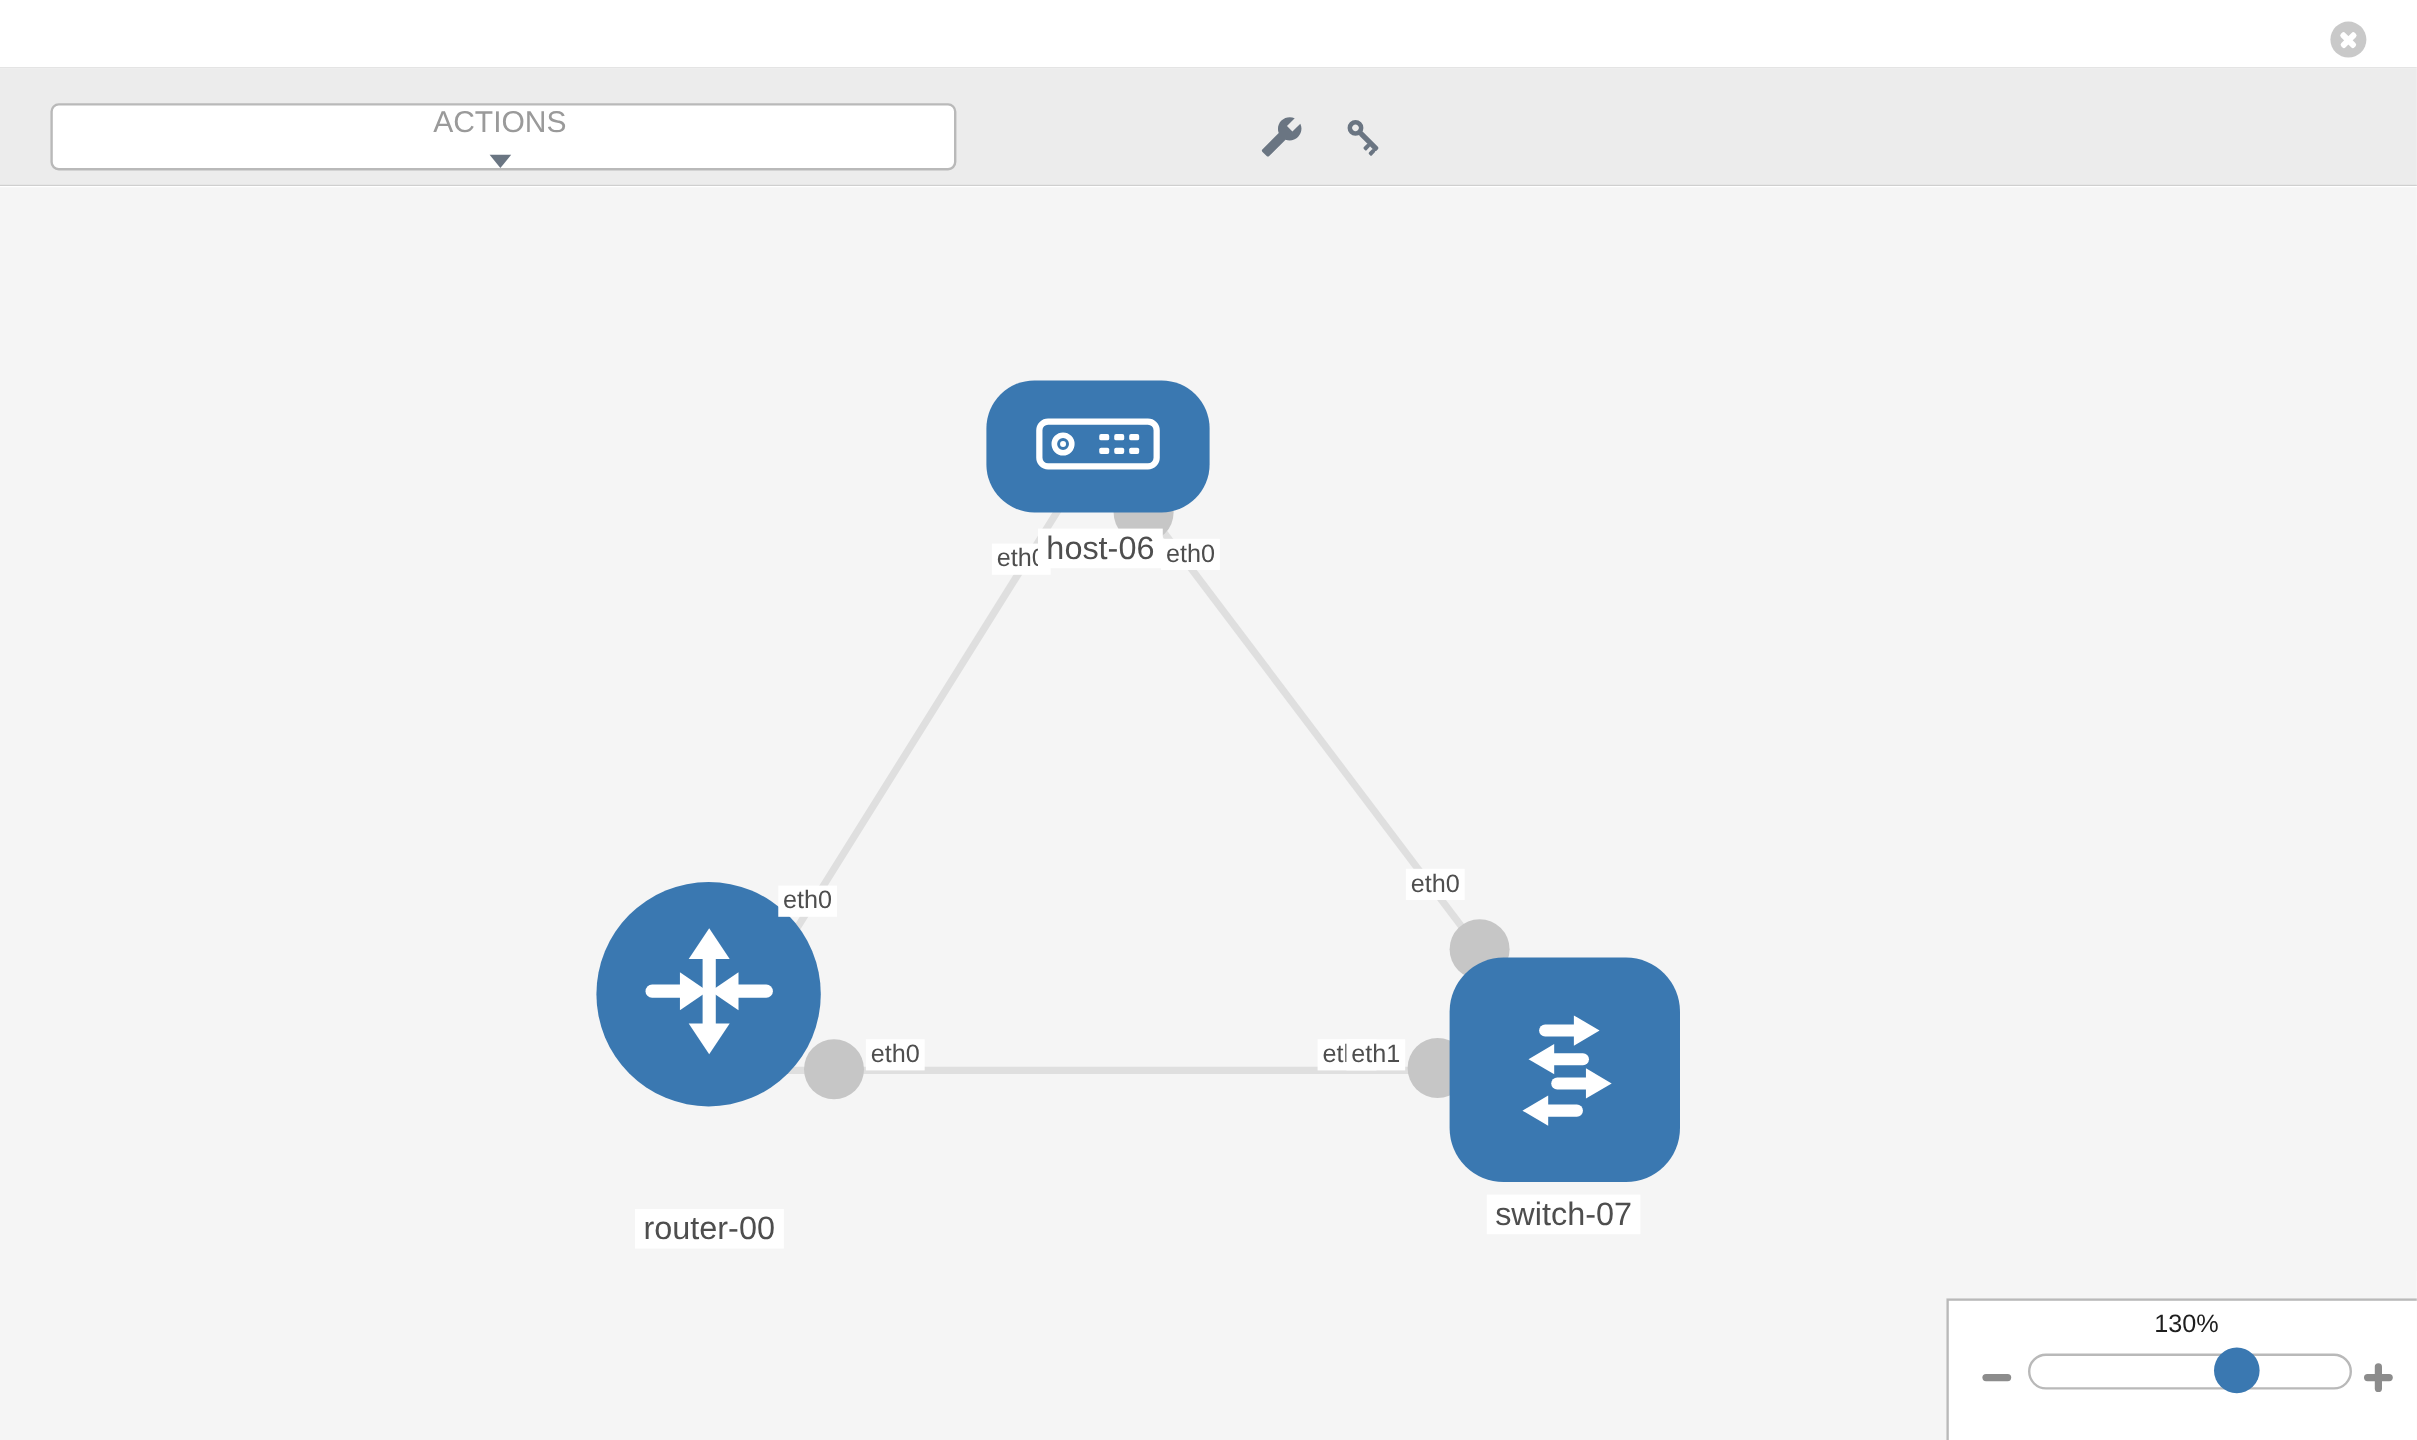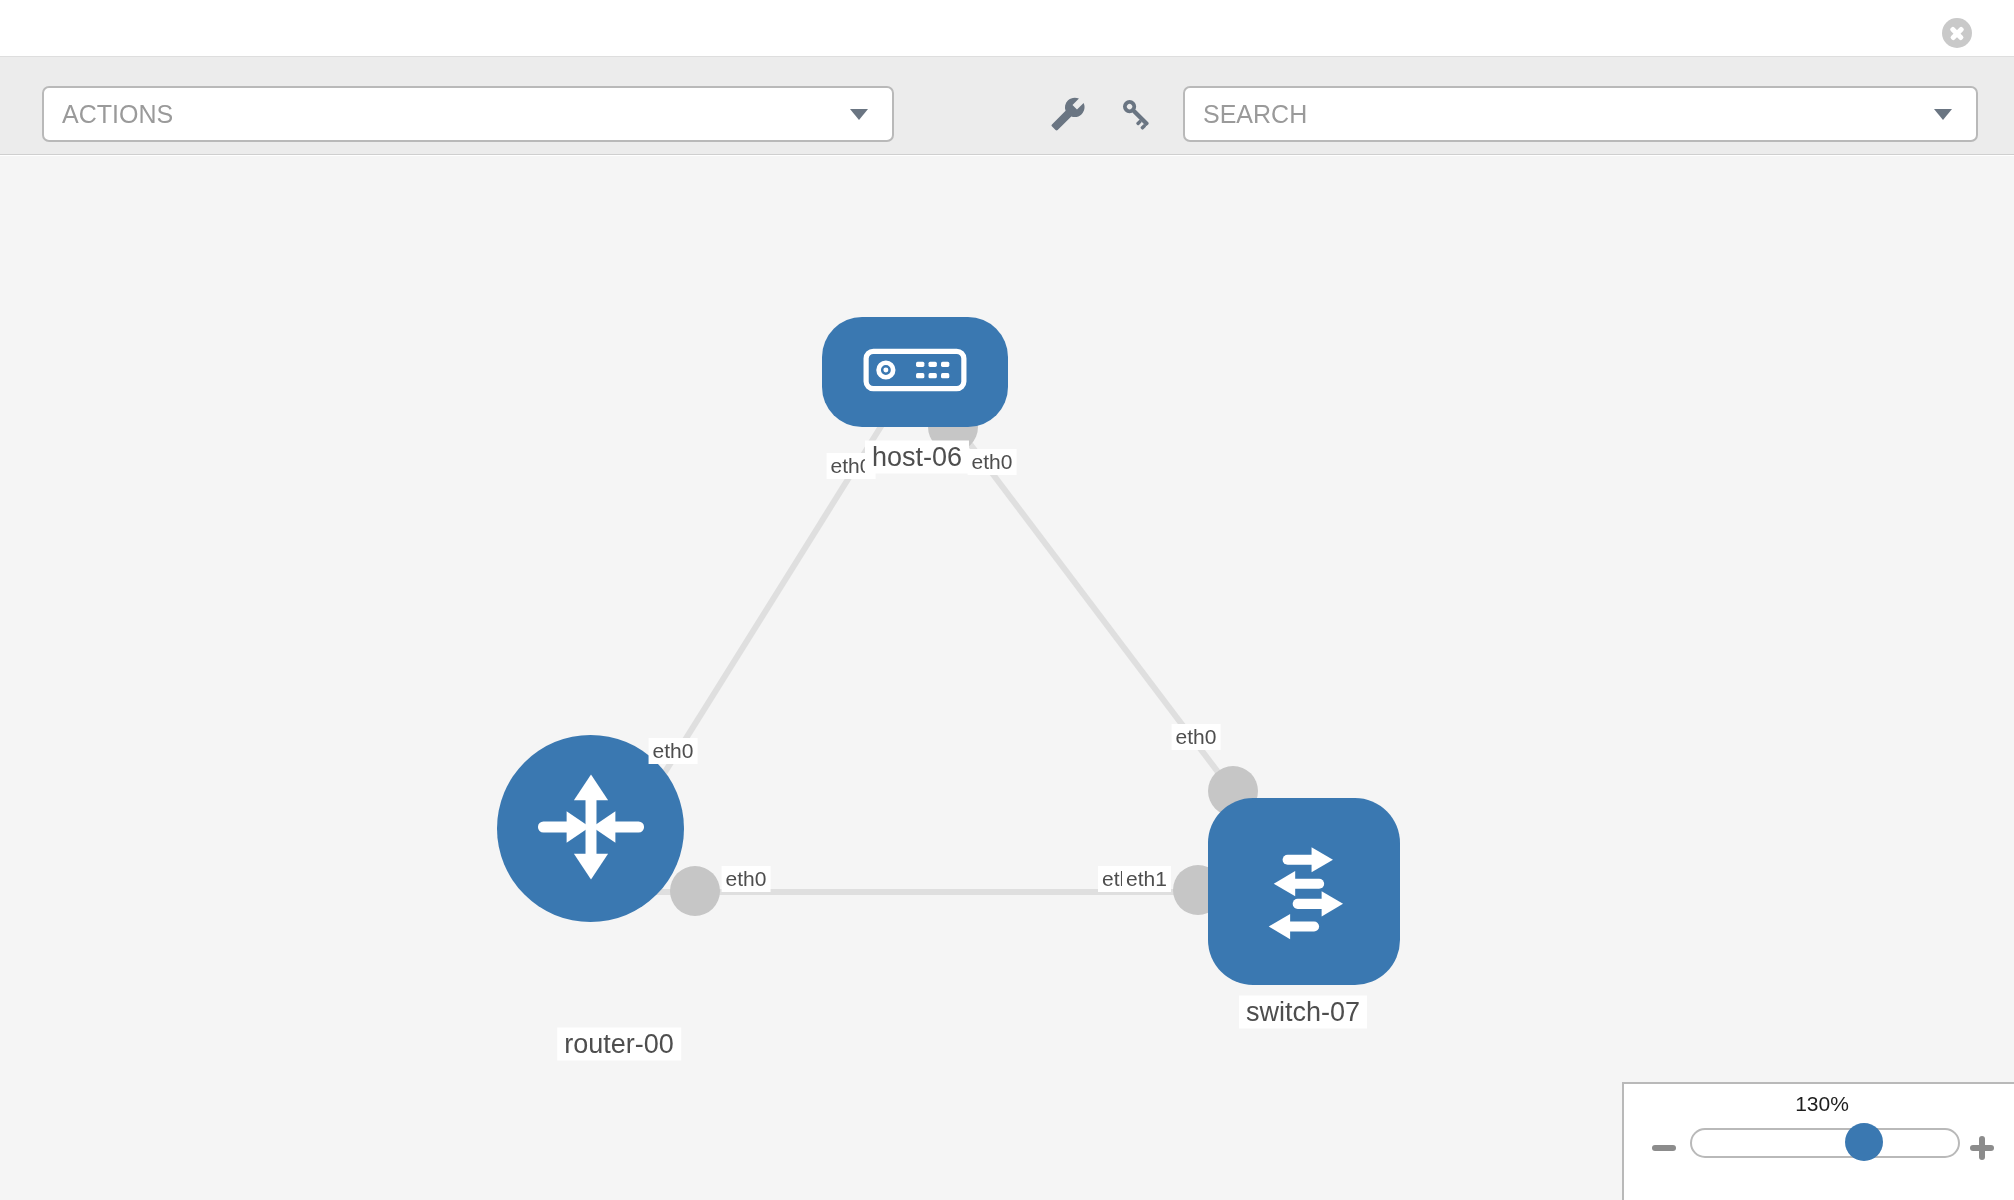--- a/index.html
+++ b/index.html
@@ -11,21 +11,21 @@
   .title{position:absolute;left:40px;top:0;line-height:56px;font-size:27px;font-weight:bold;color:#696969;white-space:nowrap;}
   .title .sep{margin:0 10px;color:#696969;}
   .close-btn{position:absolute;right:42px;top:18px;width:30px;height:30px;border:none;padding:0;background:#c9c9c9;border-radius:50%;cursor:pointer;}
   .close-btn .xb{position:absolute;left:7px;top:13px;width:16px;height:4.5px;border-radius:2px;background:#fff;}
   .close-btn .xb.b1{transform:rotate(45deg);}
   .close-btn .xb.b2{transform:rotate(-45deg);}
 
   
   .toolbar{position:absolute;left:0;top:57px;width:100%;height:98px;background:#ececec;border-bottom:1px solid #cfcfcf;box-sizing:border-box;}
   .select{position:absolute;top:29px;height:56px;background:#fff;border:2px solid #b9b9b9;border-radius:7px;display:flex;align-items:center;justify-content:space-between;padding:0 24px 0 18px;font-size:25px;color:#9a9a9a;box-sizing:border-box;cursor:pointer;}
-  .select.actions{left:42px;width:852px;}
+  .select.actions{left:42px;width:755px;flex-direction:column;}
   .select.search{left:1183px;width:795px;}
   .caret{width:0;height:0;border-left:9px solid transparent;border-right:9px solid transparent;border-top:11px solid #6a7582;}
   .tool-btn{position:absolute;top:35px;width:44px;height:44px;border:none;background:transparent;padding:0;cursor:pointer;display:flex;align-items:center;justify-content:center;}
   .tool-btn.wrench{left:1046px;}
   .tool-btn.key{left:1115px;}
   .tool-btn svg{display:block;}
 
   
   .canvas{position:absolute;left:0;top:156px;width:2014px;height:1044px;background:#f5f5f5;overflow:hidden;}
   .edges{position:absolute;left:0;top:0;z-index:1;}
@@ -85,24 +85,20 @@
             <g transform="rotate(45 12 12)" fill="#6a7582">
               <path fill-rule="evenodd" d="M5,7.6a4.4,4.4 0 1,0 0,8.8a4.4,4.4 0 1,0 0,-8.8z M5,10.2a1.8,1.8 0 1,1 0,3.6a1.8,1.8 0 1,1 0,-3.6z"></path>
               <rect x="8.6" y="10.6" width="13.6" height="2.9" rx="1"></rect>
               <rect x="15.8" y="13.2" width="2.3" height="3.8" rx="0.8"></rect>
               <rect x="19.9" y="13.2" width="2.3" height="3.8" rx="0.8"></rect>
             </g>
           </svg>
       </span>
     </button>
 
-    <div class="select search">
-      <span>SEARCH</span>
-      <span class="caret"></span>
-    </div>
   </div>
 
   <div class="canvas">
 
     <svg class="edges" width="2014" height="1044">
       <line class="edge" x1="590" y1="736" x2="900" y2="240"></line>
       <line class="edge" x1="955" y1="268" x2="1233" y2="636"></line>
       <line class="edge" x1="590" y1="736" x2="1310" y2="736"></line>
       <circle class="connector" cx="953" cy="271" r="25"></circle>
       <circle class="connector" cx="695" cy="735" r="25"></circle>
@@ -159,21 +155,21 @@
 
     <div class="lbl port-lbl" style="left:673px;top:595px;">eth0</div>
     <div class="lbl port-lbl" style="left:851px;top:310px;">eth0</div>
     <div class="lbl port-lbl" style="left:992px;top:306px;">eth0</div>
     <div class="lbl port-lbl" style="left:1196px;top:581px;">eth0</div>
     <div class="lbl port-lbl" style="left:746px;top:723px;">eth0</div>
     <div class="lbl port-lbl anchored" style="left:1098px;top:723px;">eth0</div>
     <div class="lbl port-lbl anchored" style="left:1122px;top:723px;">eth1</div>
 
     <div class="lbl node-lbl" style="left:917px;top:301px;">host-06</div>
-    <div class="lbl node-lbl" style="left:591px;top:888px;margin-left:28px;">router-00</div>
+    <div class="lbl node-lbl" style="left:591px;top:868px;">router-00</div>
     <div class="lbl node-lbl" style="left:1303px;top:856px;">switch-07</div>
 
     <div class="zoom-panel">
       <div class="zoom-level">130%</div>
       <button class="zoom-minus">
           <span class="bar"></span>
         </button>
       <div class="zoom-track"></div>
       <div class="zoom-thumb"></div>
       <button class="zoom-plus"><span><span class="bar-h"></span><span class="bar-v"></span></span></button>

